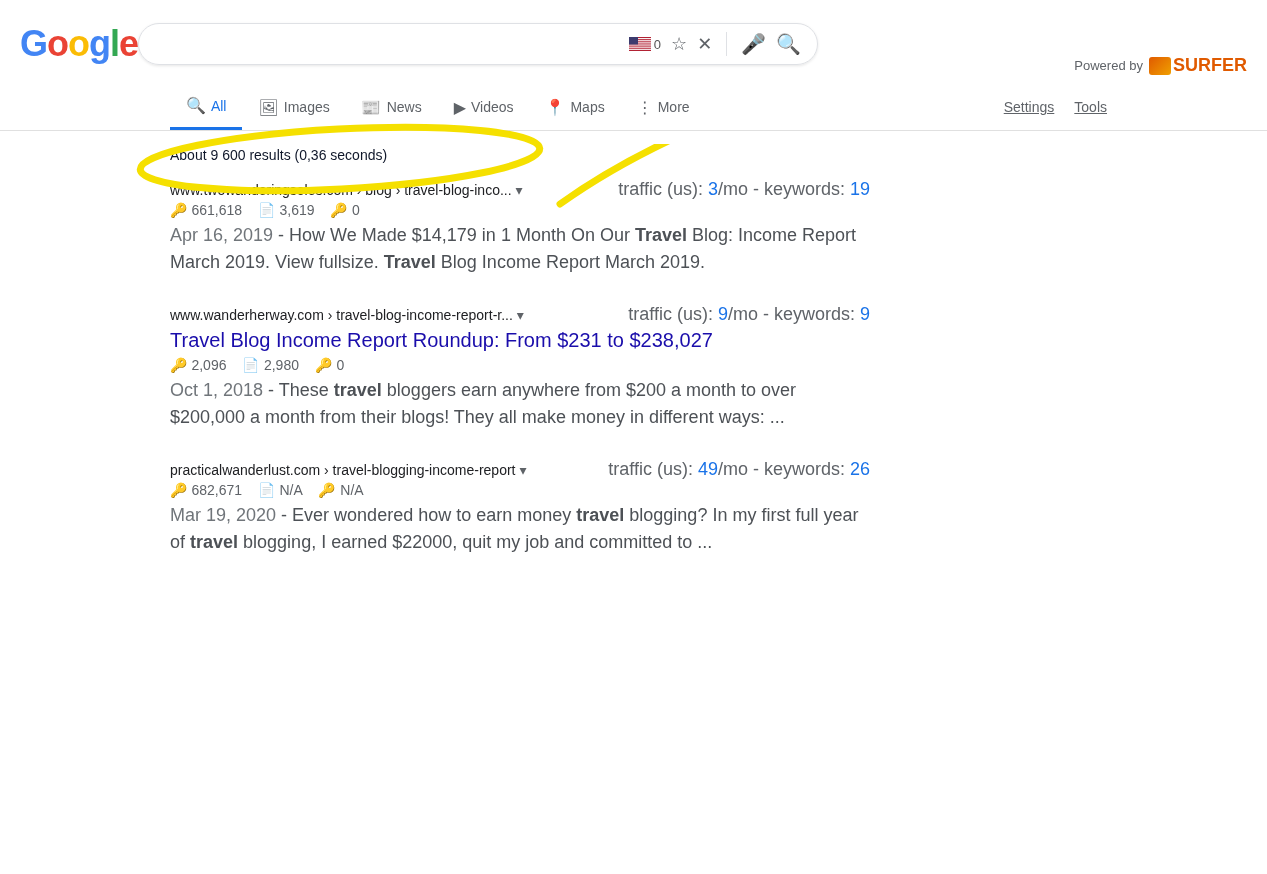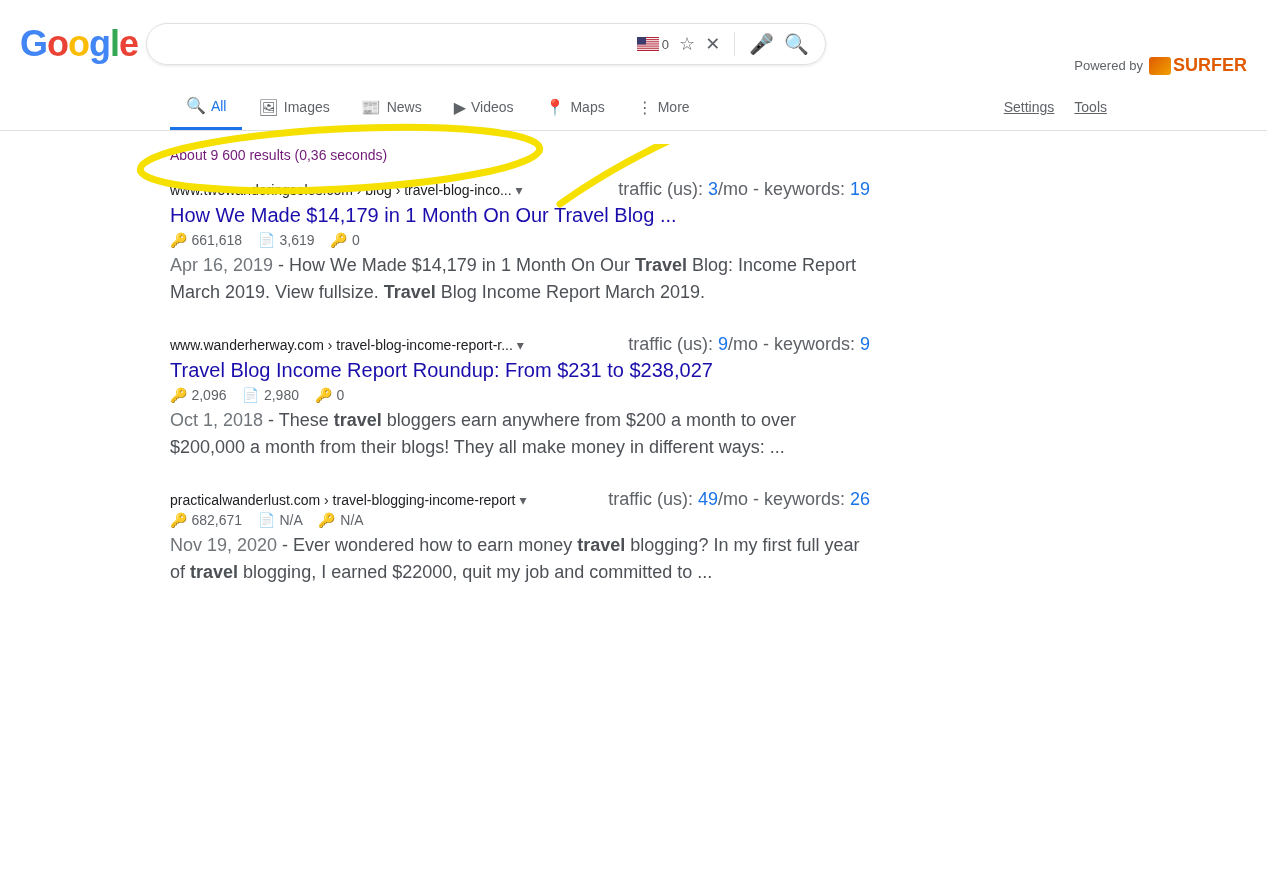--- a/index.html
+++ b/index.html
@@ -3,21 +3,21 @@
   <meta charset="utf-8">
   <style>
     * { margin: 0; padding: 0; box-sizing: border-box; }
     body { font-family: Arial, sans-serif; background: #fff; color: #202124; }
 
     
     .header {
       display: flex;
       align-items: center;
       padding: 12px 20px 8px 20px;
-      gap: 8px;
+      gap: 0;
     }
     .logo {
       font-size: 36px;
       font-weight: 700;
       letter-spacing: -1px;
       flex-shrink: 0;
     }
     .logo span:nth-child(1) { color: #4285F4; }
     .logo span:nth-child(2) { color: #EA4335; }
     .logo span:nth-child(3) { color: #FBBC05; }
@@ -130,21 +130,21 @@
       text-decoration: underline;
     }
 
     
     .results-area {
       padding: 8px 170px 0 170px;
       position: relative;
     }
     .results-count {
       font-size: 14px;
-      color: #701a75;
+      color: #0f172a;
       padding: 8px 0 16px 0;
       position: relative;
       display: inline-block;
     }
 
     
     .result-item {
       margin-bottom: 28px;
       max-width: 700px;
     }
@@ -302,21 +302,20 @@
       <div class="result-main">
         <div class="result-url-line">
           <div class="result-url">
             <span>www.twowanderingsoles.com › blog › travel-blog-inco...</span>
             <span class="arrow-btn">▾</span>
           </div>
           <div class="traffic-info">
             traffic (us): <span class="num">3</span>/mo - keywords: <span class="num">19</span>
           </div>
         </div>
-        <a class="result-title">How We Made $14,179 in 1 Month On Our Travel Blog ...</a>
         <div class="result-metrics">
           <span class="metric">
               <span>🔑</span>
               <span>661,618</span>
             </span>
           <span class="metric">
               <span>📄</span>
               <span>3,619</span>
             </span>
           <span class="metric">
@@ -395,21 +394,21 @@
           <span class="metric">
               <span>📄</span>
               <span>N/A</span>
             </span>
           <span class="metric">
               <span>🔑</span>
               <span>N/A</span>
             </span>
         </div>
         <div class="result-snippet">
-          <span class="snippet-date">Nov 19, 2020</span>
+          <span class="snippet-date">Mar 19, 2020</span>
           <span> - Ever wondered how to earn money </span>
           <span class="bold">travel</span>
           <span> blogging? In my first full year of </span>
           <span class="bold">travel</span>
           <span> blogging, I earned $22000, quit my job and committed to ...</span>
         </div>
       </div>
     </div>
   </div>
 

